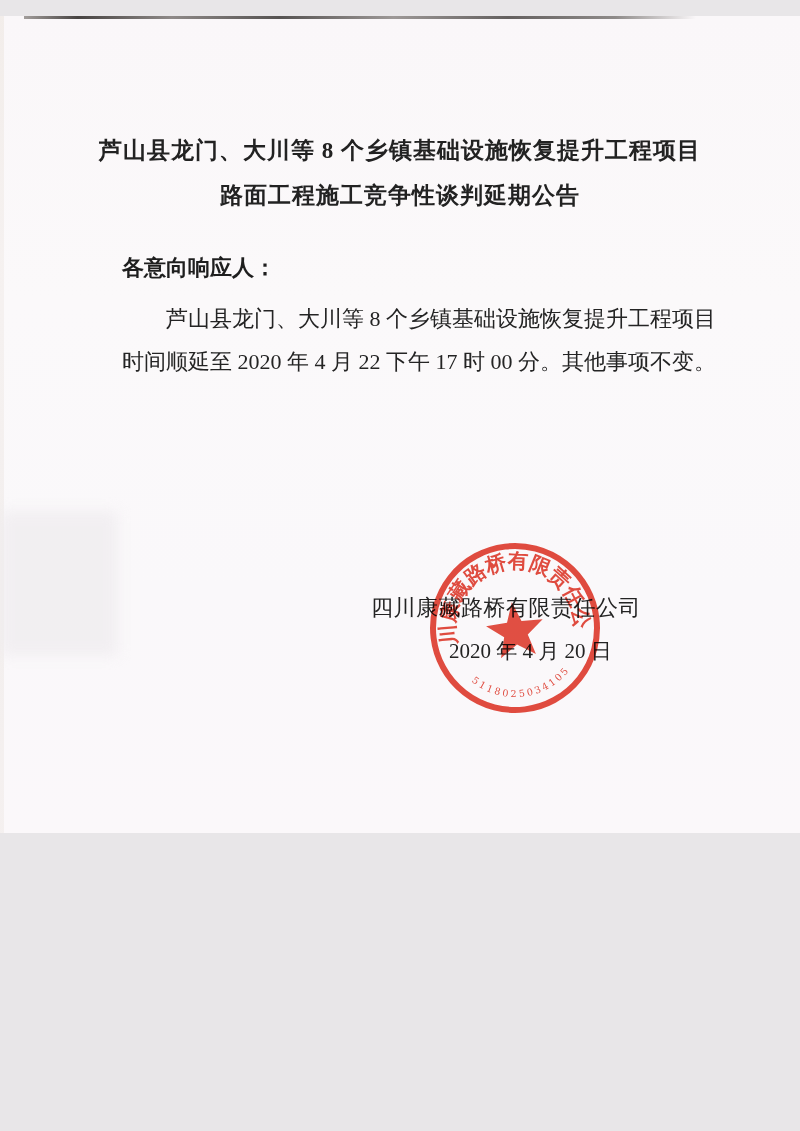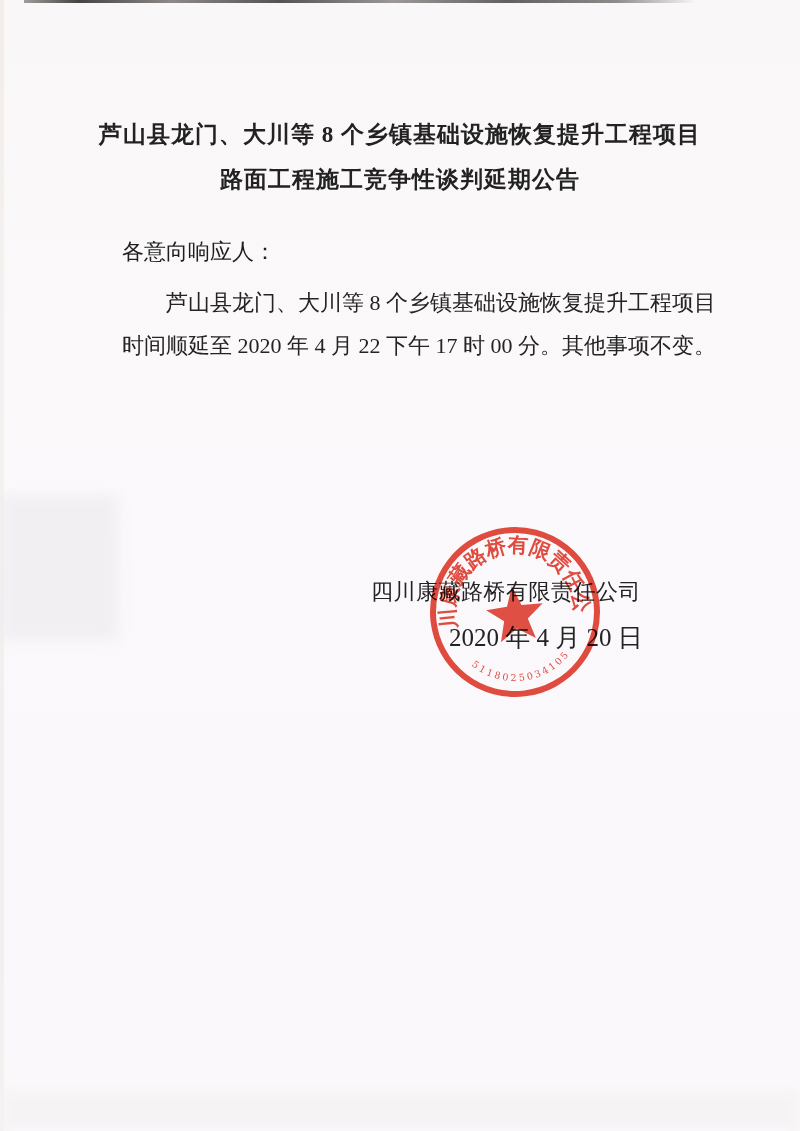--- a/index.html
+++ b/index.html
@@ -3,22 +3,22 @@
 <meta charset="utf-8">
 <style>
   html, body {
     margin: 0;
     padding: 0;
     background: #e8e6e8;
   }
   .page {
     position: relative;
     width: 800px;
-    height: 1131px;
-    margin: 0 auto;
+    height: 817px;
+    margin: 16px auto;
     overflow: hidden;
     background: linear-gradient(180deg, #faf7f9 0%, #fbf9fa 35%, #faf8fa 70%, #fbf8fa 100%);
     font-family: "Liberation Serif", "DejaVu Serif", serif;
     color: #262626;
   }
   
   .scan-topline {
     position: absolute;
     left: 24px; top: 0;
     width: 672px; height: 3px;
@@ -59,21 +59,21 @@
     font-weight: bold;
     font-size: 23px;
     line-height: 45px;
     letter-spacing: 1px;
     color: #222;
   }
   .salutation {
     position: absolute;
     left: 122px; top: 237px;
     font-size: 22px;
-    font-weight: normal;
+    font-weight: bold;
     color: #1e1e1e;
   }
   .paragraph {
     position: absolute;
     left: 122px; top: 281px;
     width: 576px;
     font-size: 22px;
     line-height: 43.2px;
     color: #242424;
   }
@@ -88,21 +88,21 @@
   .sig-company {
     position: absolute;
     left: 371px; top: 577px;
     font-size: 22px;
     letter-spacing: .5px;
     color: #232323;
   }
   .sig-date {
     position: absolute;
     left: 449px; top: 621px;
-    font-size: 25px;
+    font-size: 21px;
     color: #232323;
   }
   
   .seal {
     position: absolute;
     left: 420px; top: 517px;
     width: 190px; height: 190px;
     mix-blend-mode: multiply;
     opacity: .93;
     transform: rotate(-7deg);

